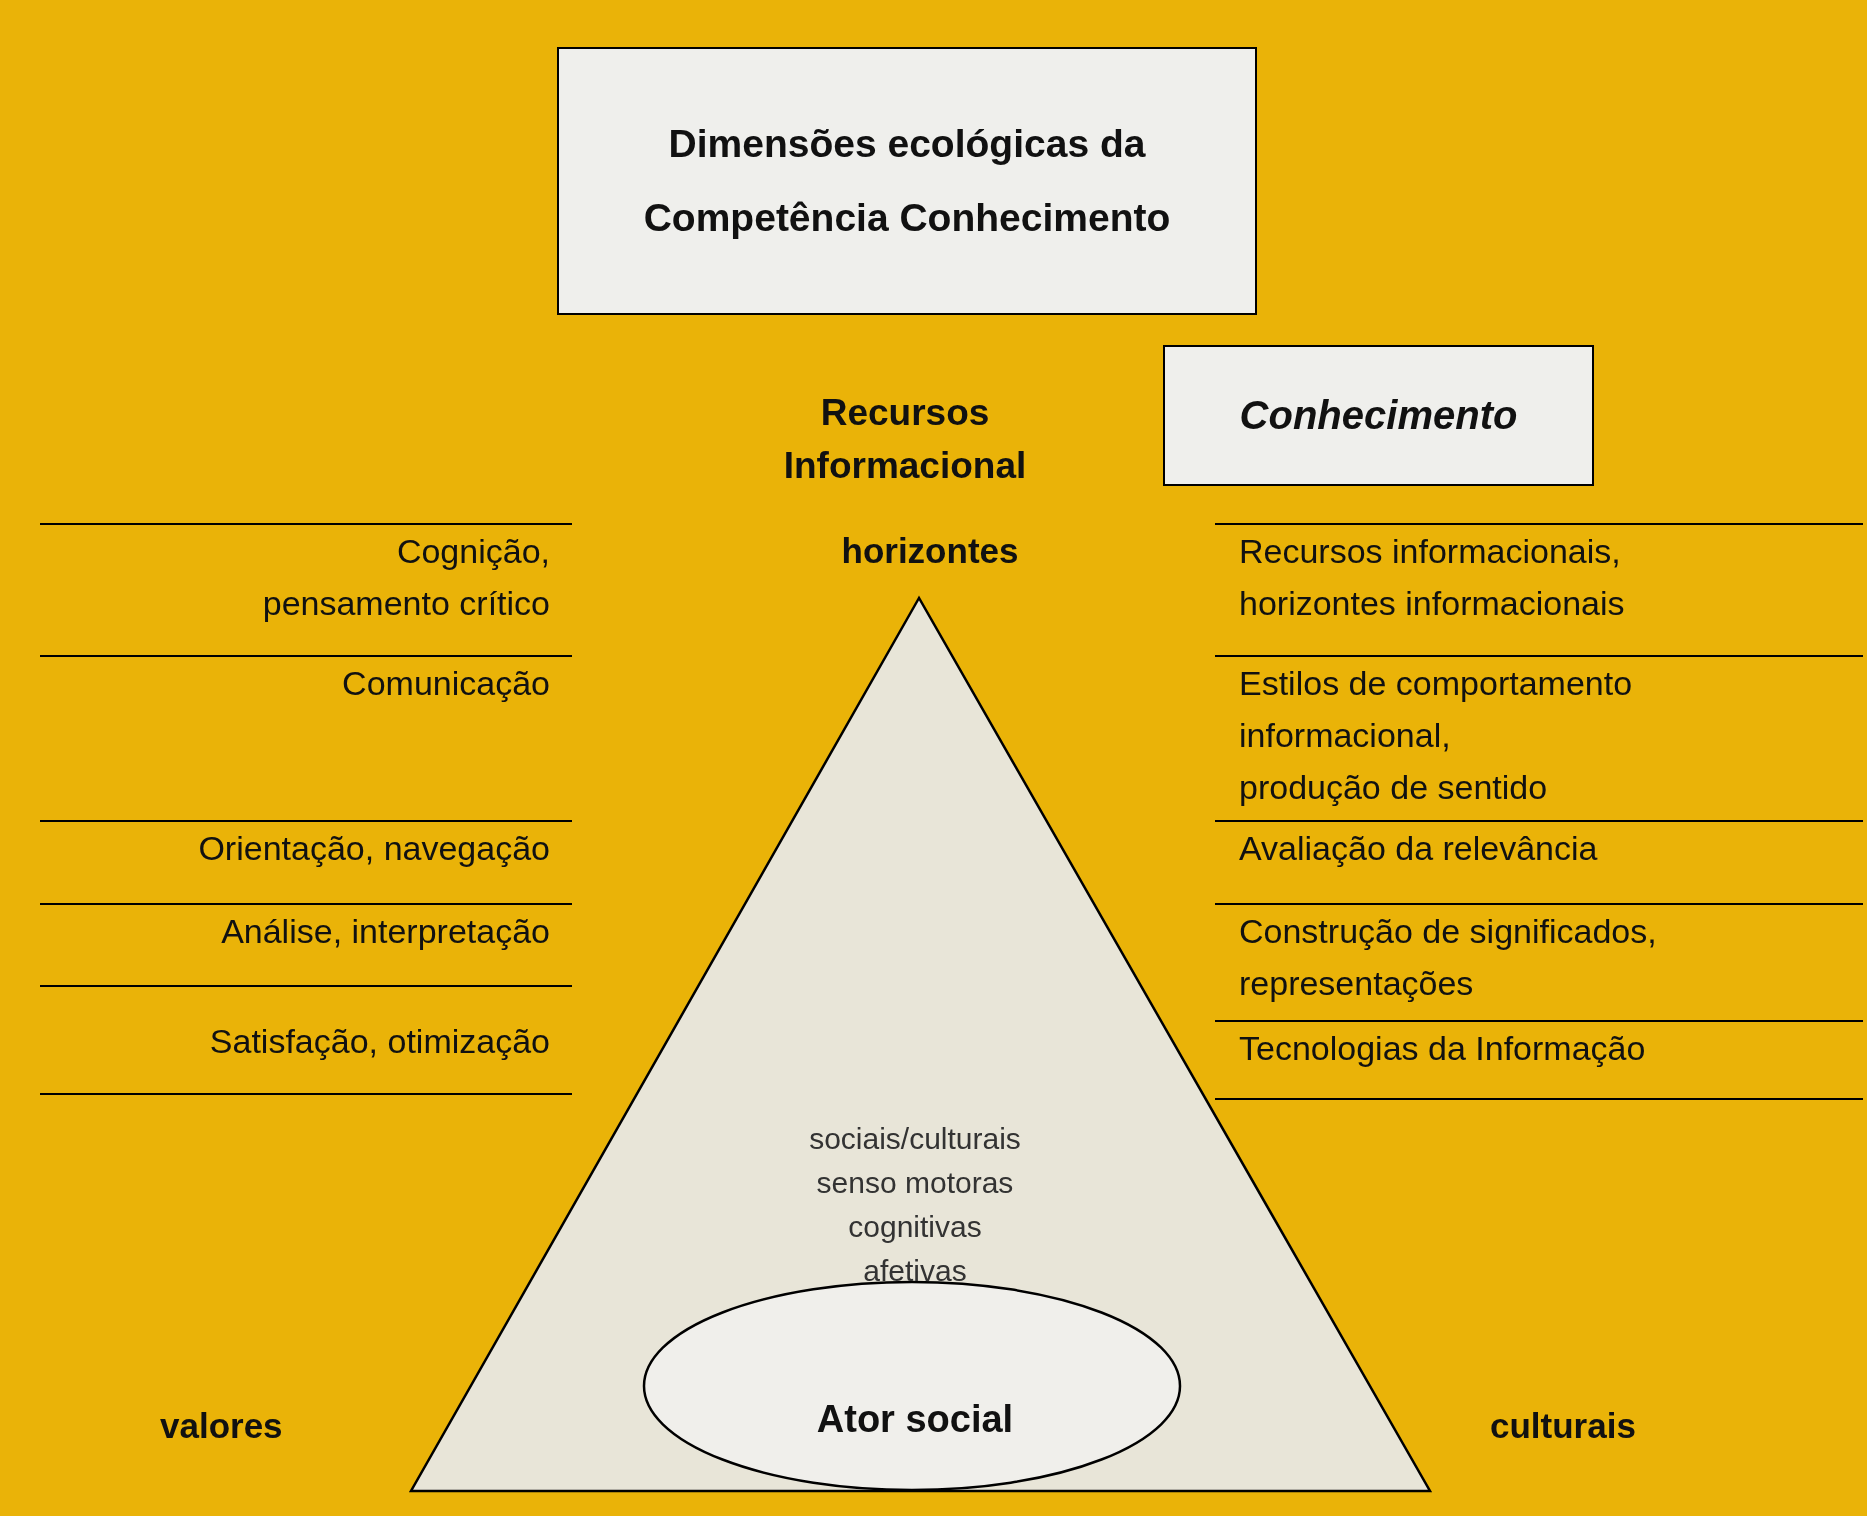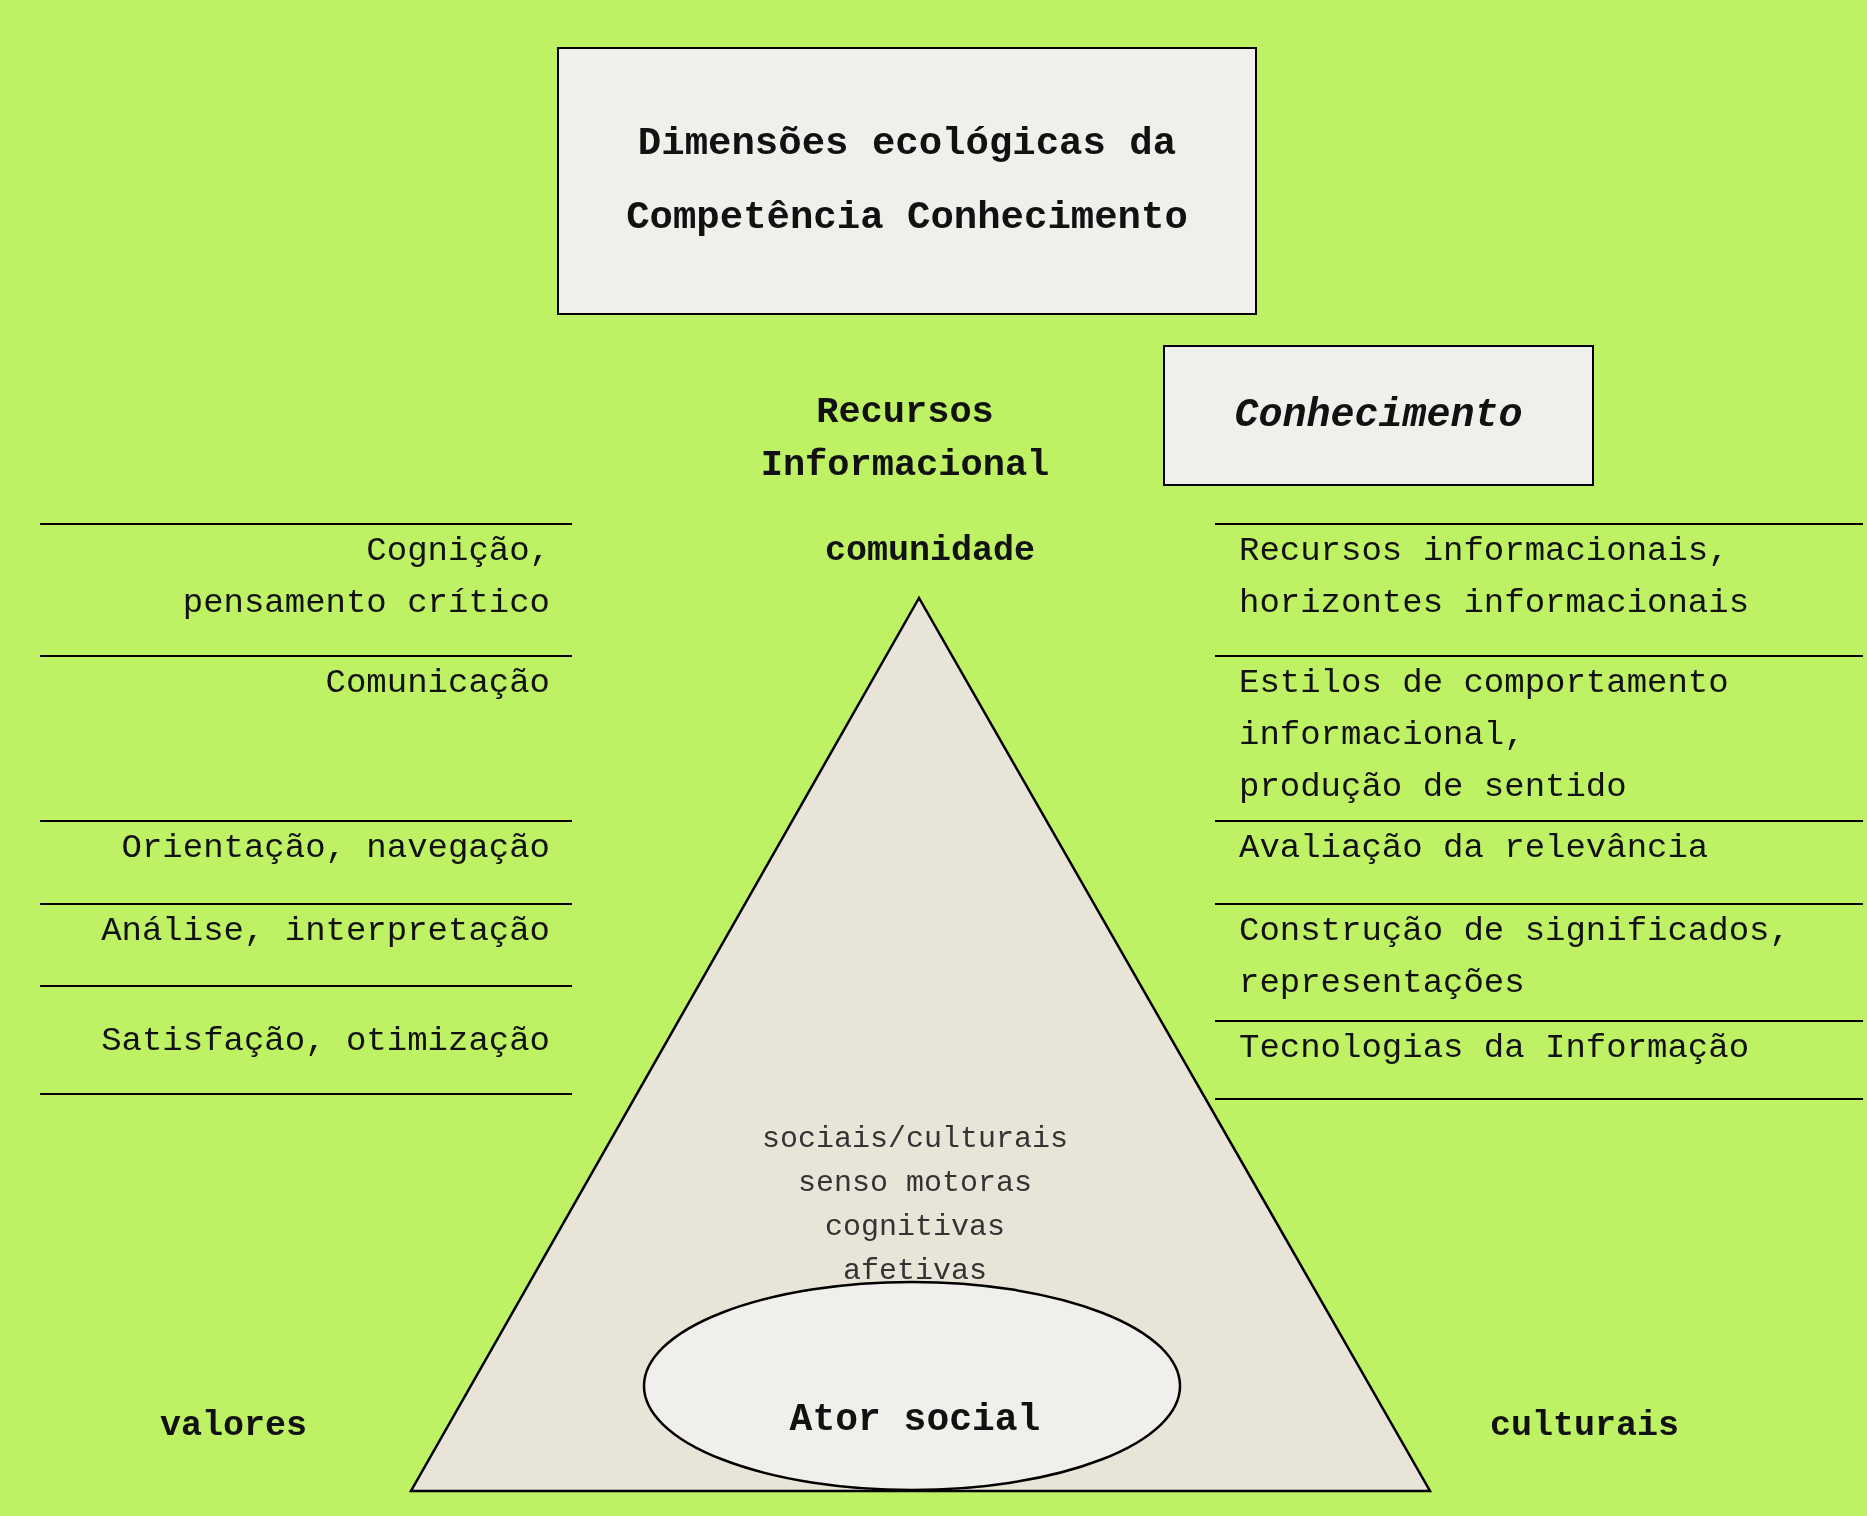--- a/index.html
+++ b/index.html
@@ -1,21 +1,21 @@
 <!DOCTYPE html>
 <html style="--box_fill: #efefec; --triangle_fill: #e8e5d8; --ellipse_fill: #f0efeb; --border: #000000; --text: #111111; --muted_text: #333333;"><head>
 <meta charset="utf-8">
 <style>
   html, body { margin: 0; padding: 0; background: #ffffff; }
   .canvas {
     position: relative;
     width: 1867px;
     height: 1516px;
-    background: #bef264;
-    font-family: Liberation Mono, monospace;
+    background: #eab308;
+    font-family: Liberation Sans, sans-serif;
     color: var(--text, #111111);
     overflow: hidden;
   }
   .shapes { position: absolute; left: 0; top: 0; width: 1867px; height: 1516px; }
   .abs { position: absolute; box-sizing: border-box; }
 
   .framed-box {
     border: 2px solid var(--border, #000);
     background: var(--box_fill, #efefec);
     display: flex; flex-direction: column;
@@ -73,21 +73,21 @@
   </div>
 
 
   <div class="abs ambiente">Recursos
 Informacional</div>
 
   <div class="abs framed-box side-header-box conhecimento-box">
     <span>Conhecimento</span>
   </div>
 
-  <div class="abs ferramentas">comunidade</div>
+  <div class="abs ferramentas">horizontes</div>
 
   <div class="col left-col">
     <div class="row" style="height:132px">Cognição,
 pensamento crítico</div>
     <div class="row" style="height:165px">Comunicação</div>
     <div class="row" style="height:83px">Orientação, navegação</div>
     <div class="row" style="height:82px">Análise, interpretação</div>
     <div class="row last" style="height:110px; padding-top:28px">Satisfação, otimização</div>
   </div>
 

